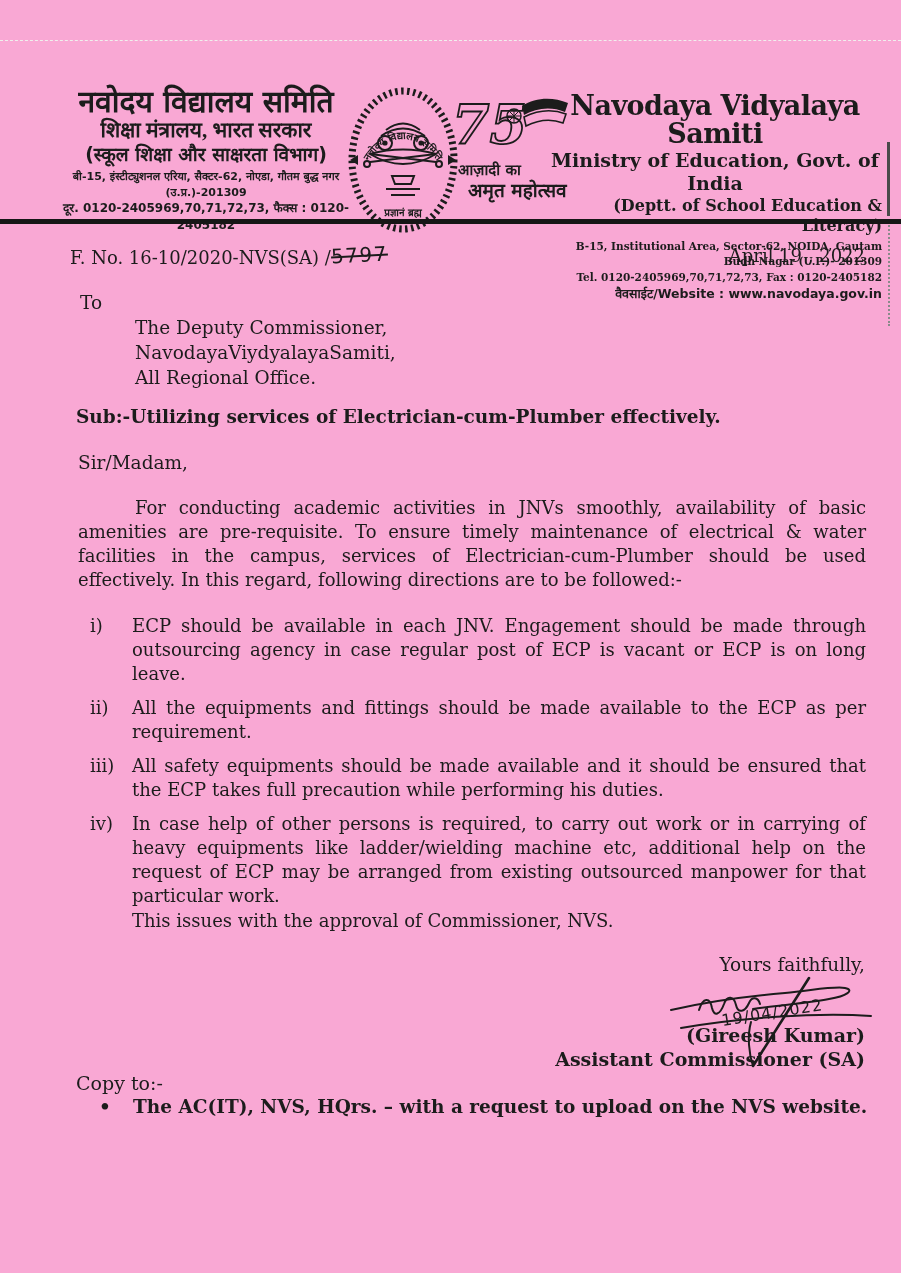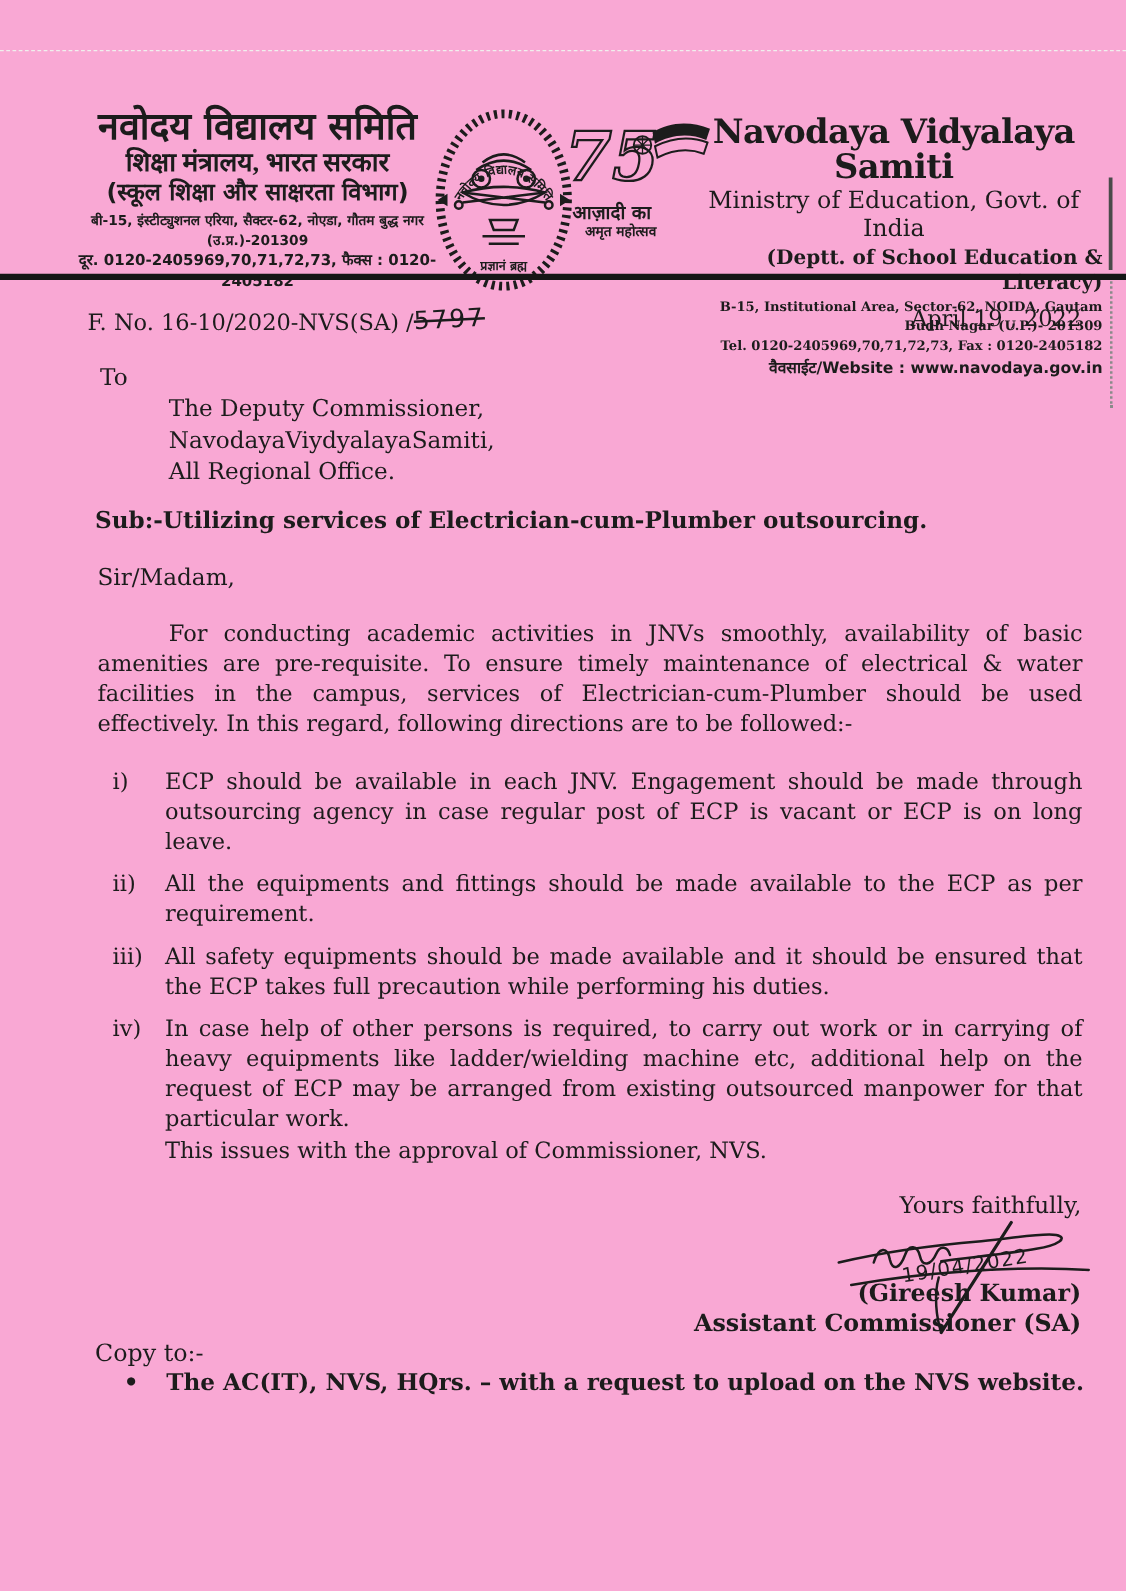--- a/index.html
+++ b/index.html
@@ -11,24 +11,24 @@
   
   .lh-hindi{position:absolute;left:56px;top:86px;width:300px;text-align:center;font-family:"DejaVu Sans",sans-serif;}
   .lh-hindi .t1{font-size:30px;font-weight:bold;line-height:1.05;}
   .lh-hindi .t2{font-size:21px;font-weight:bold;line-height:1.2;font-family:Liberation Serif, serif;}
   .lh-hindi .t3{font-size:19px;font-weight:bold;line-height:1.2;}
   .lh-hindi .t4{font-size:11px;font-weight:bold;margin-top:4px;line-height:1.4;}
   .lh-hindi .t5{font-size:12px;font-weight:bold;line-height:1.4;}
   .emblem{position:absolute;left:348px;top:86px;width:110px;height:148px;}
   .azadi{position:absolute;left:452px;top:94px;width:118px;}
   .azadi .a1{font-family:"DejaVu Sans",sans-serif;font-weight:bold;font-size:15px;margin:2px 0 0 6px;line-height:1.1;}
-  .azadi .a2{font-family:"DejaVu Sans",sans-serif;font-weight:bold;font-size:11px;margin:1px 0 0 16px;line-height:1.1;}
+  .azadi .a2{font-family:"DejaVu Sans",sans-serif;font-weight:bold;font-size:19px;margin:1px 0 0 16px;line-height:1.1;}
   .lh-eng{position:absolute;left:548px;top:92px;width:334px;}
   .lh-eng .e1{font-size:27px;font-weight:bold;text-align:center;line-height:1.05;letter-spacing:-0.5px;}
-  .lh-eng .e2{font-size:19px;font-weight:normal;text-align:center;line-height:1.25;}
+  .lh-eng .e2{font-size:19px;font-weight:bold;text-align:center;line-height:1.25;}
   .lh-eng .e3{font-size:16px;font-weight:bold;text-align:right;line-height:1.25;}
   .lh-eng .e4{font-size:10.5px;font-weight:bold;text-align:right;margin-top:3px;line-height:1.45;}
   .lh-eng .e5{font-size:10.5px;font-weight:bold;text-align:right;line-height:1.45;}
   .lh-eng .e6{font-size:12.5px;font-weight:bold;text-align:right;line-height:1.5;font-family:"DejaVu Sans",sans-serif;}
   .rule{position:absolute;left:0;top:219px;width:901px;height:5px;background:#161616;}
   .edge-line{position:absolute;left:887px;top:142px;width:3px;height:74px;background:#4a4a4a;}
   .edge-dots{position:absolute;left:888px;top:222px;height:104px;width:0;border-left:2px dotted #8a8a8a;}
   .top-artifact{position:absolute;left:0;top:40px;width:901px;border-top:1px dashed #f0efed;}
   
   .ref-row{position:absolute;left:70px;top:245px;width:795px;display:flex;justify-content:space-between;font-size:18px;}
@@ -131,21 +131,21 @@
     <div>April 19  , 2022</div>
   </div>
 
   <div class="to-block">
     <div>To</div>
     <div class="addr">The Deputy Commissioner,</div>
     <div class="addr">NavodayaViydyalayaSamiti,</div>
     <div class="addr">All Regional Office.</div>
   </div>
 
-  <div class="subject">Sub:-Utilizing services of Electrician-cum-Plumber outsourcing.</div>
+  <div class="subject">Sub:-Utilizing services of Electrician-cum-Plumber effectively.</div>
 
   <div class="salutation">Sir/Madam,</div>
 
   <div class="para1">For conducting academic activities in JNVs smoothly, availability of basic amenities are pre-requisite. To ensure timely maintenance of electrical &amp; water facilities in the campus, services of Electrician-cum-Plumber should be used effectively. In this regard, following directions are to be followed:-</div>
 
   <div class="dir-list">
     <div class="dir-item">
       <div class="num">i)</div>
       <div class="txt">ECP should be available in each JNV. Engagement should be made through outsourcing agency in case regular post of ECP is vacant or ECP is on long leave.</div>
     </div>

